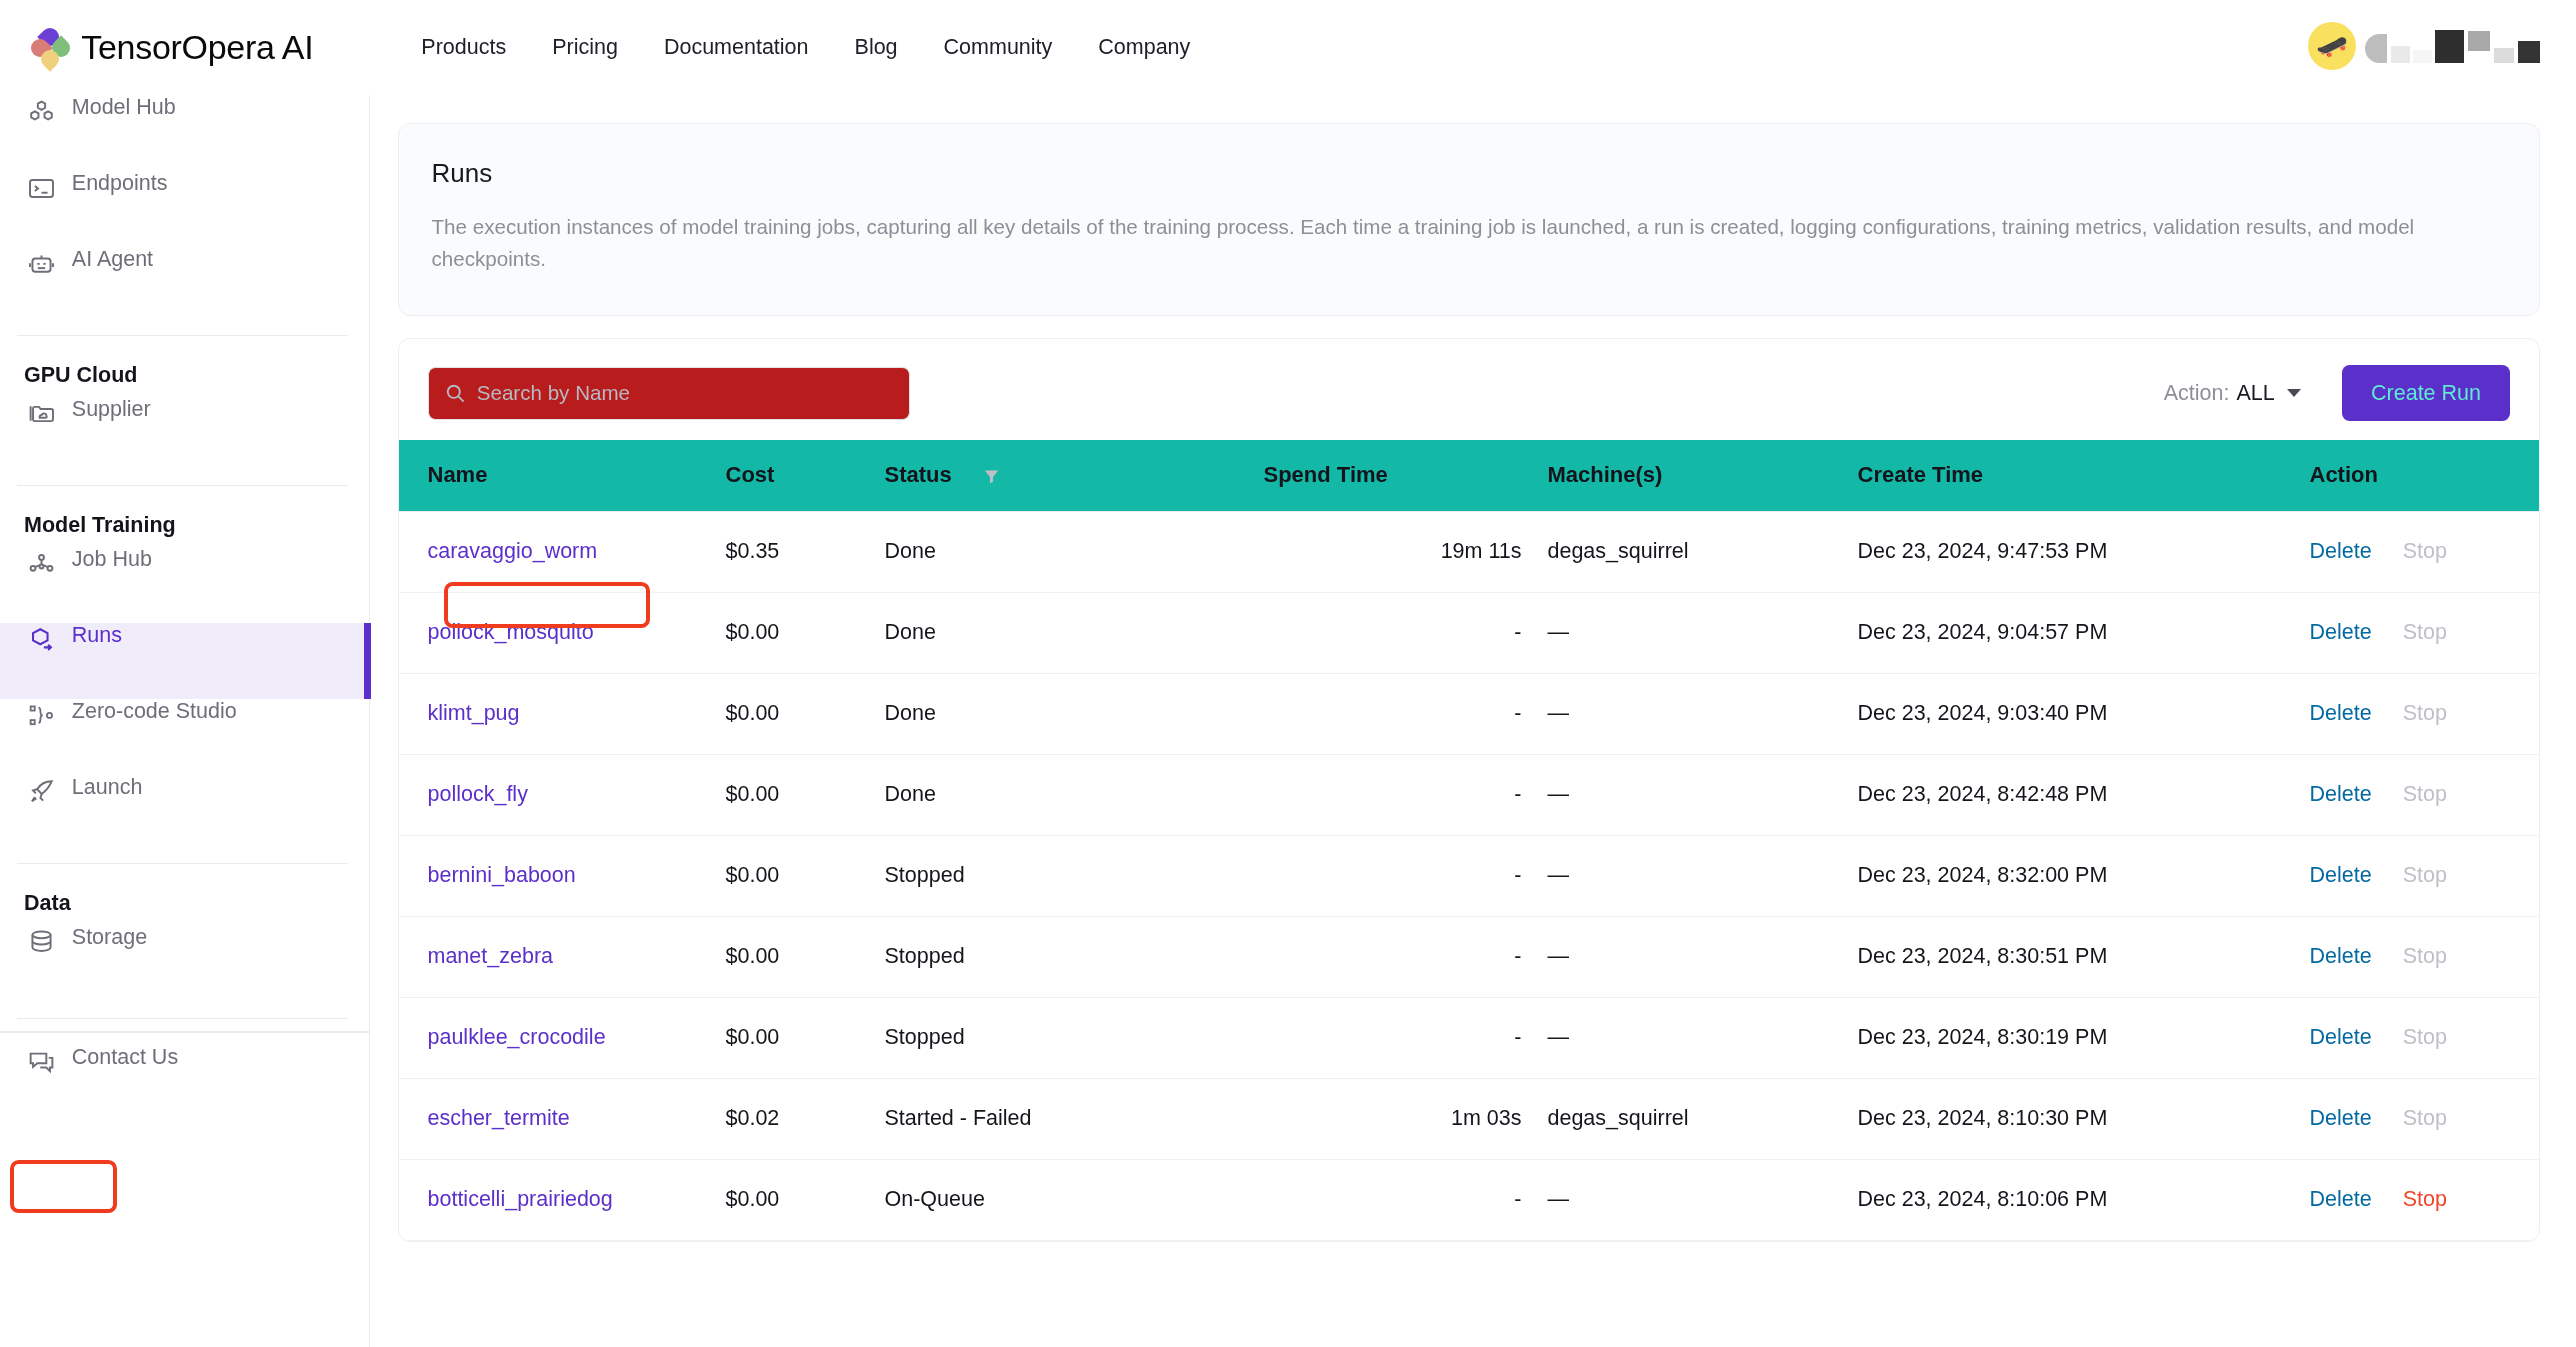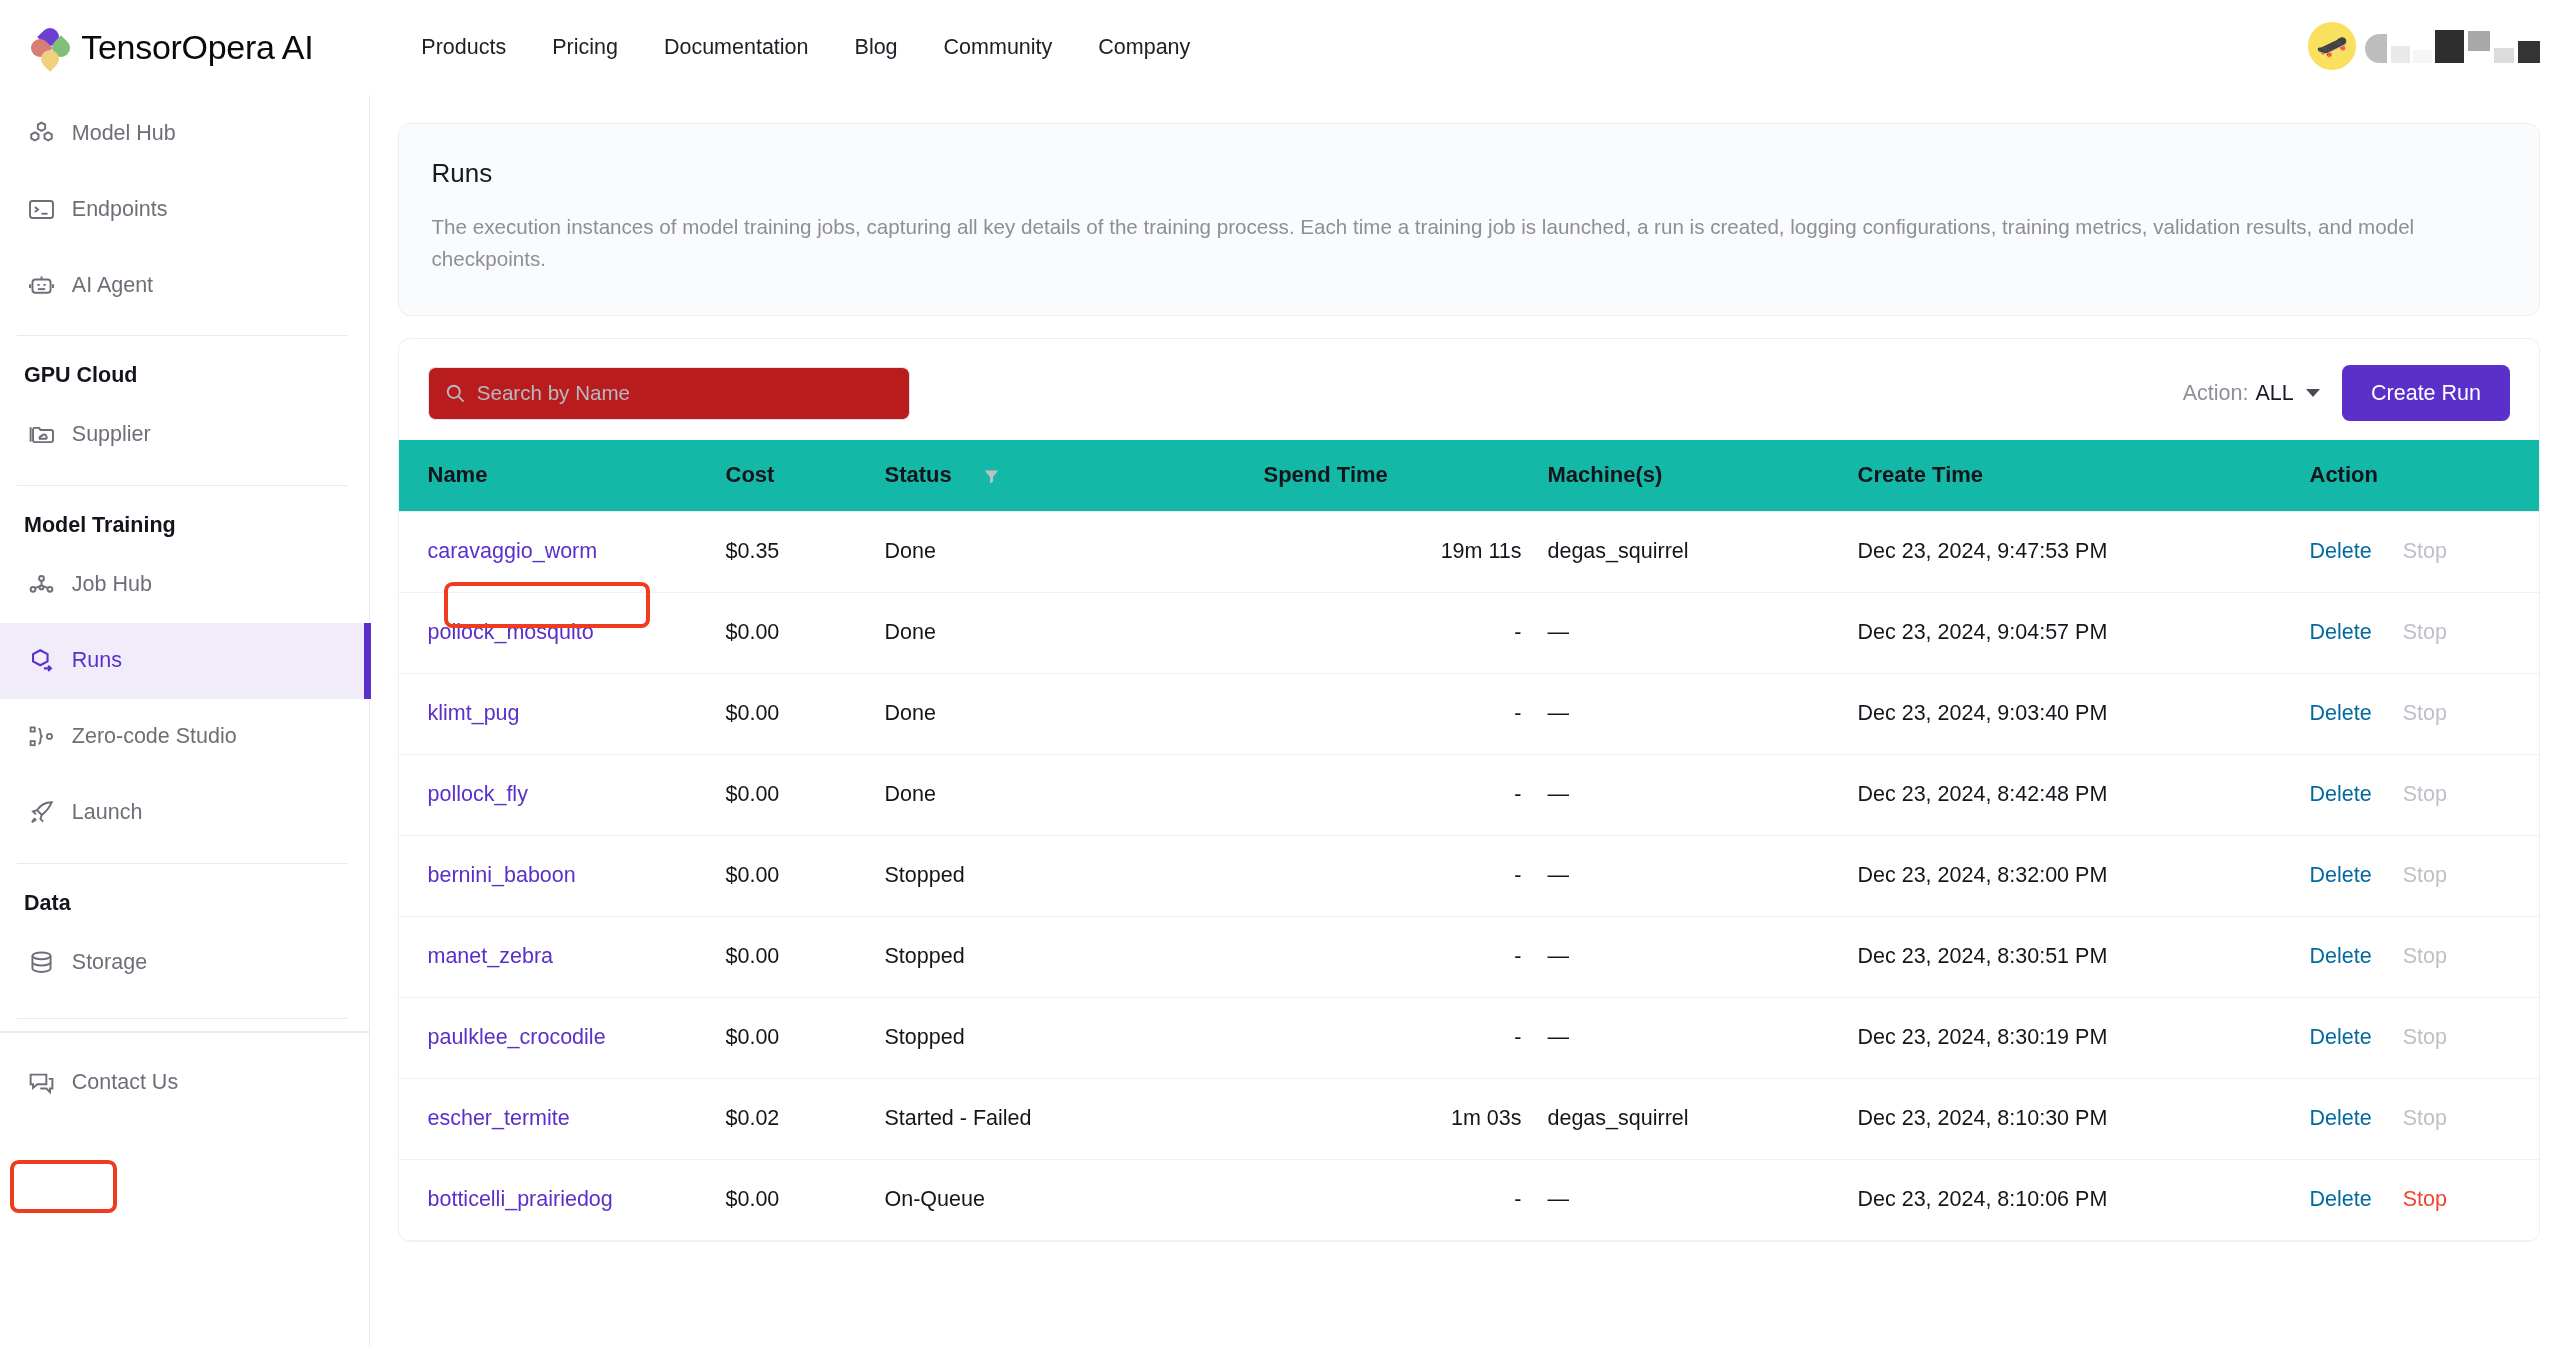--- a/index.html
+++ b/index.html
@@ -42,21 +42,21 @@
   .redact { display:flex; align-items:flex-end; gap:3.4px; height:34px; }
   .rb { display:block; }
 
   
   .sidebar {
     position:absolute; top: 95px; left:0; width: 370px; height: 1253px;
     background:#ffffff; border-right: 1.7px solid #e9e9ee;
     z-index: 4;
   }
   .s-item {
-    display:flex; align-items:center; height: 76px; padding-left: 24px;
+    display:flex; align-items:flex-start; height: 76px; padding-left: 24px;
     color:#6e6e78; font-size: 21.5px; cursor:pointer; position:relative;
   }
   .s-item .s-ico { width: 34px; height:34px; margin-right: 13.8px; display:flex; align-items:center; justify-content:center; flex: 0 0 34px;}
   .s-item.active { background:#f0ecfa; color:#5b2fc9; font-weight: 400; }
   .s-item.active .s-bar {
     position:absolute; right:-1.7px; top:0; width: 6.9px; height:100%; background:#5b2fc9;
   }
   .s-sep { height:0.9px; background:#e9e9ee; margin: 12px 20.6px 12px 17px; }
   .s-head {
     font-size: 21.5px; font-weight:700; color:#14141c;
@@ -95,22 +95,22 @@
   .tb-spacer { flex: 1; }
   .proj {
     display:flex; align-items:center; font-size: 21.5px; color:#1a1a22; margin-right: 22.4px; cursor:pointer;
   }
   .proj .lbl { color:#8e8e99; margin-right: 6.9px; }
   .proj .caret {
     width:0;height:0;border-left:7.7px solid transparent;border-right:7.7px solid transparent;
     border-top:8.6px solid #4a4a55; margin-left: 12px;
   }
   .btn-primary {
-    background:#5b2fc9; color:#ffffff; font-size: 21.5px; border:none; border-radius: 7.7px;
-    padding: 15.5px 29px; cursor:pointer; font-family:"Liberation Sans", sans-serif;
+    background:#5b2fc9; color:#5eead4; font-size: 21.5px; border:none; border-radius: 7.7px;
+    padding: 15.5px 29px; cursor:pointer; font-family:"Liberation Sans", sans-serif;margin-left:19px;
   }
 
   table.runs { width: 100%; border-collapse: collapse; table-layout: fixed; }
   table.runs thead th {
     background:#14b8a6; text-align:left; font-size: 22px; color:#14141c; font-weight:700;
     padding: 22.4px 0 22.4px 0; border-bottom: 1.7px solid #ececf0;
   }
   table.runs thead th:first-child { padding-left: 29px; }
   table.runs tbody td {
     font-size: 21.5px; color:#15151c; padding: 27.5px 0 27.5px 0;

